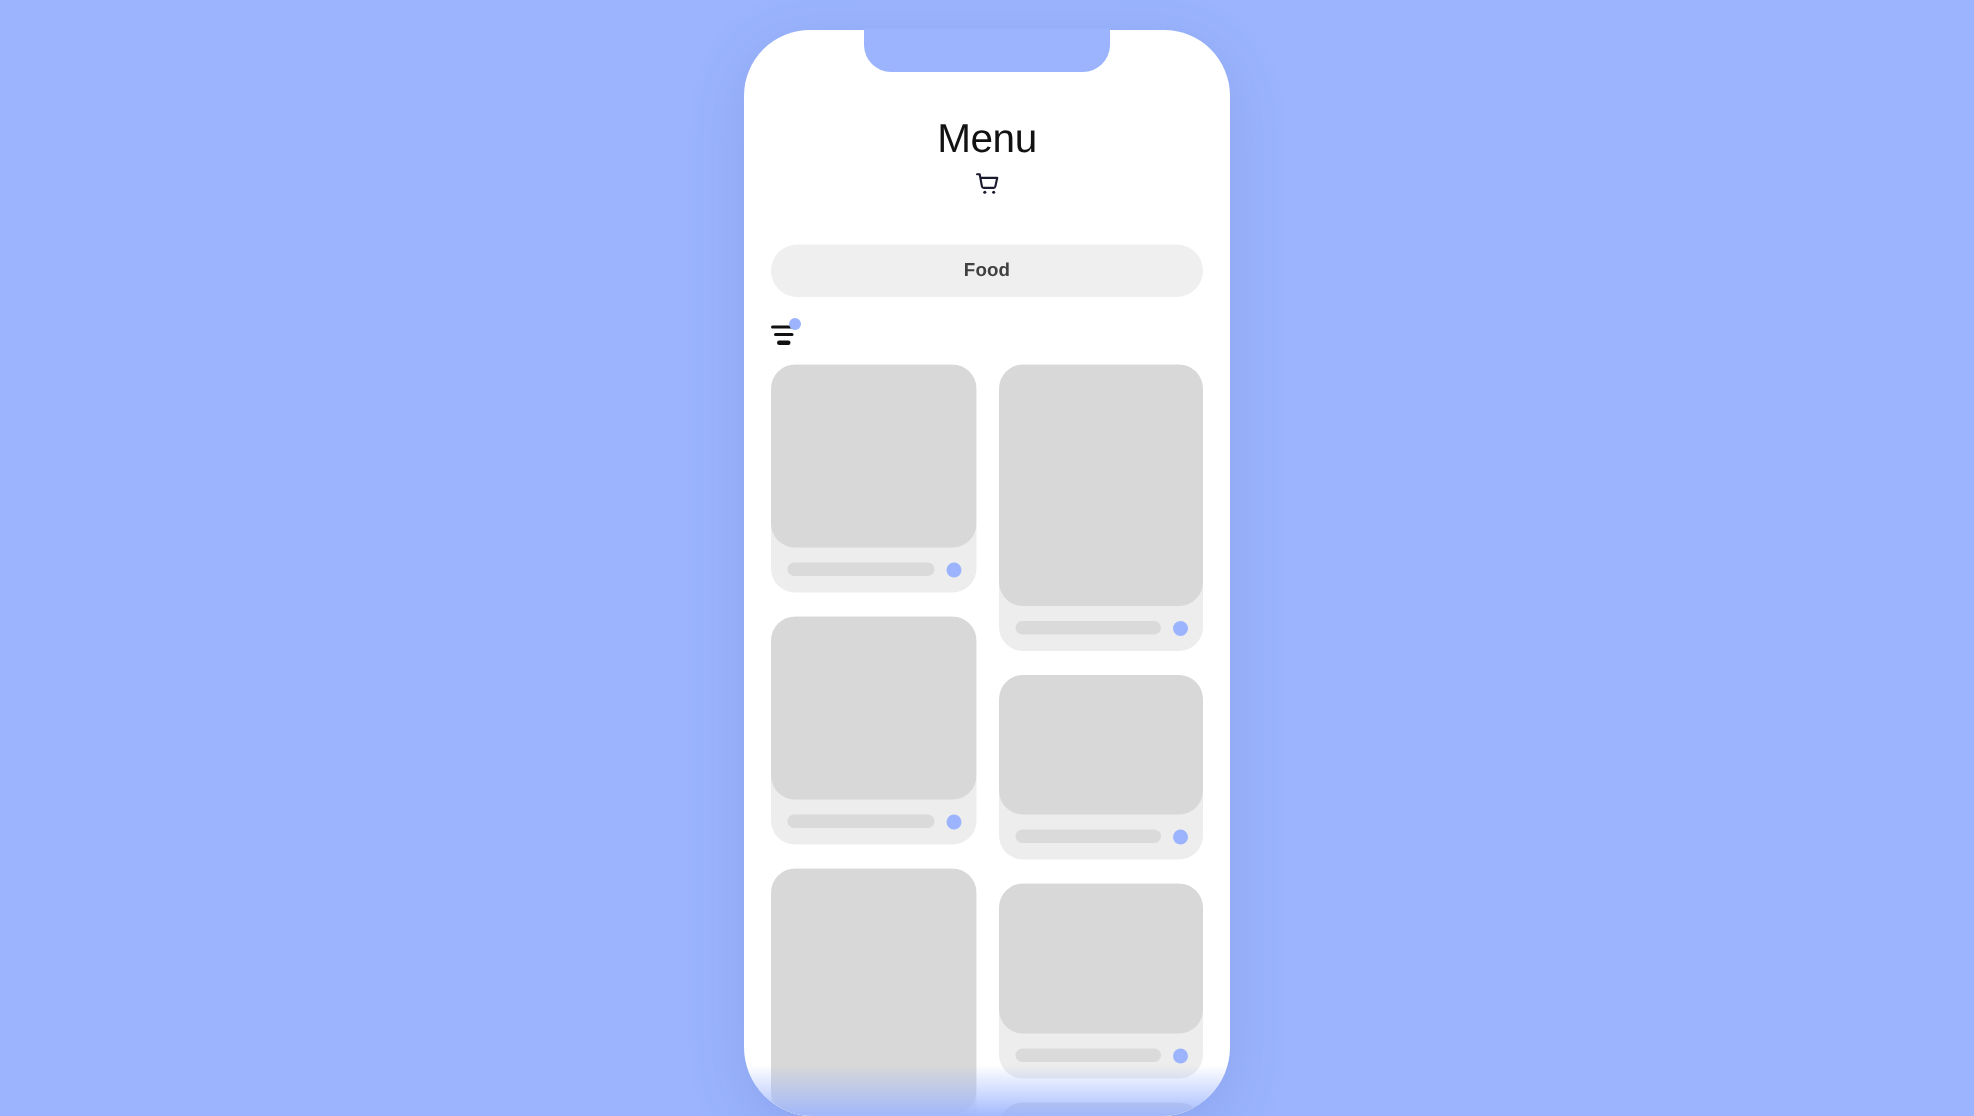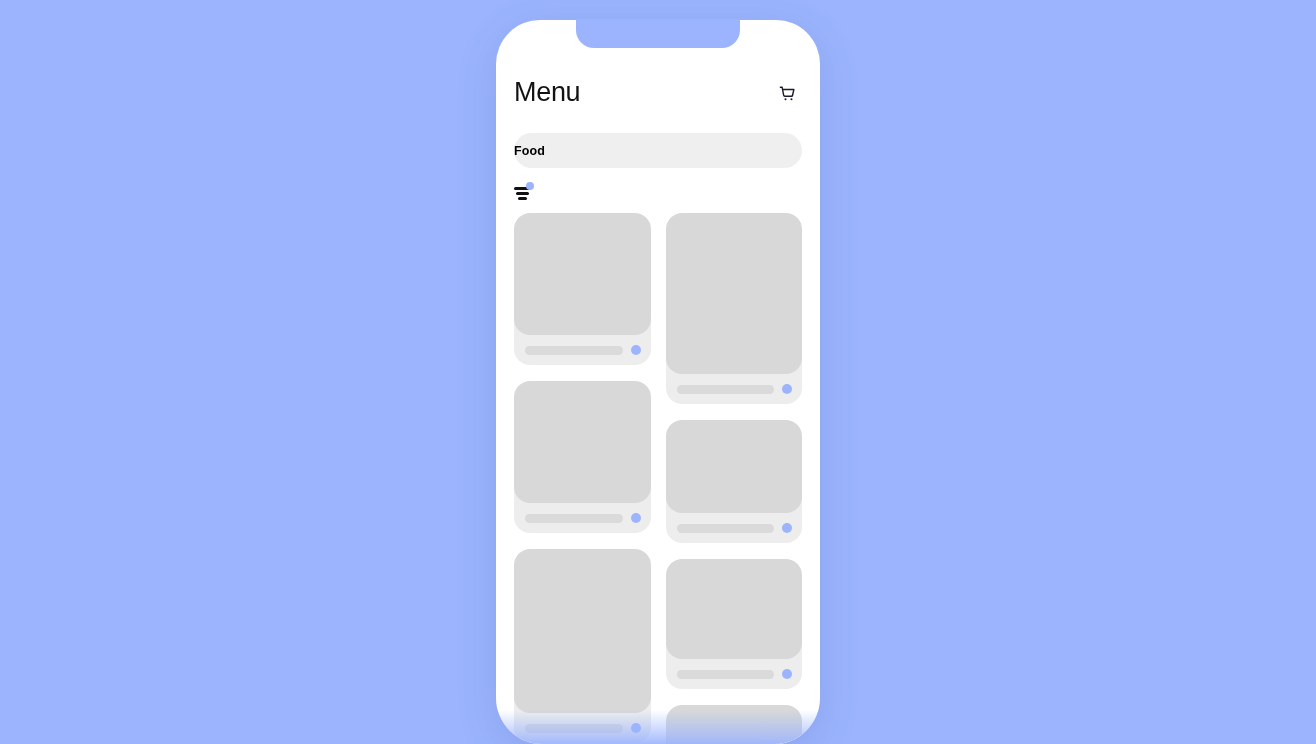--- a/index.html
+++ b/index.html
@@ -53,20 +53,21 @@
     padding: 0 18px;
     overflow: hidden;
   }
 
   .app-header {
     display: flex;
     align-items: center;
     justify-content: space-between;
     padding-top: 58px;
     padding-bottom: 4px;
+    flex-direction: column;
   }
 
   .page-title {
     font-size: 27px;
     font-weight: 400;
     color: #121212;
     letter-spacing: -0.3px;
     line-height: 1.1;
   }
 
@@ -93,25 +94,26 @@
     position: relative;
   }
 
   .seg-tab {
     flex: 1 1 50%;
     border: none;
     background: transparent;
     font-family: "Liberation Sans", sans-serif;
     font-size: 12.5px;
     font-weight: bold;
-    color: #000000;
+    color: #404040;
     border-radius: 18px;
     cursor: pointer;
     display: flex;
     align-items: center;
+    justify-content: center;
     letter-spacing: 0.1px;
   }
 
   .seg-tab.active {
     background: #9bb4fd;
     box-shadow: 0 1px 4px rgba(90, 120, 220, 0.28);
   }
 
   
   .filter-row {

